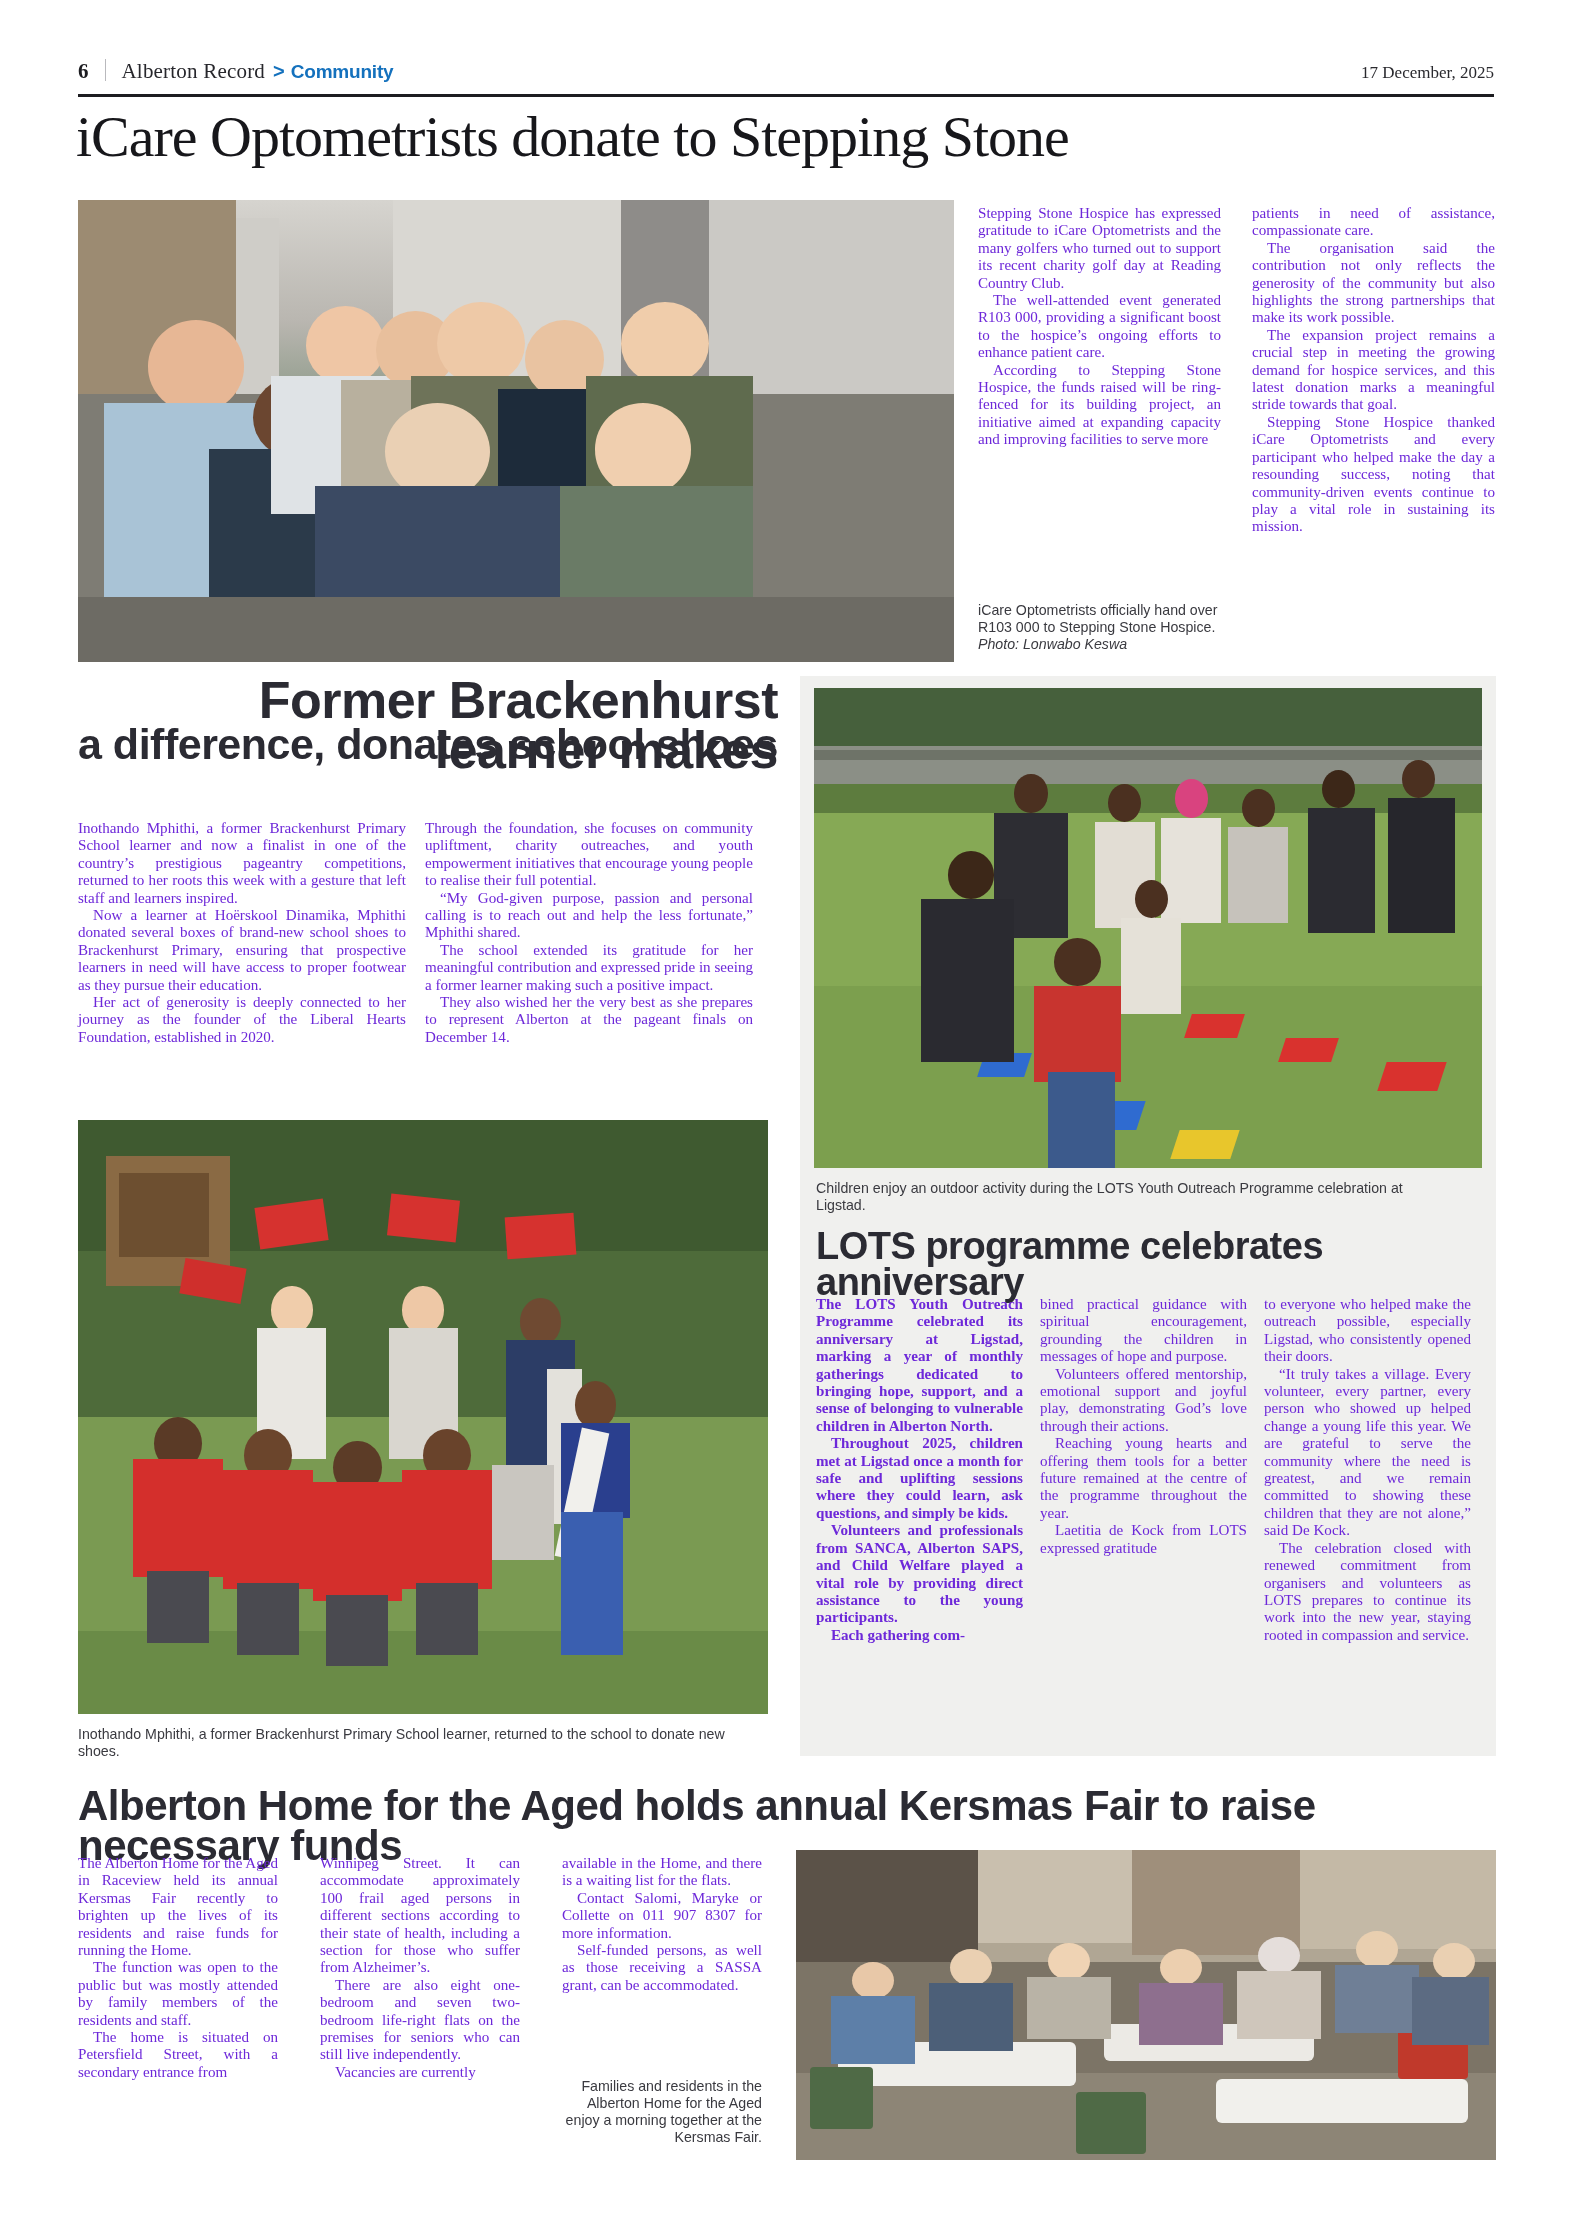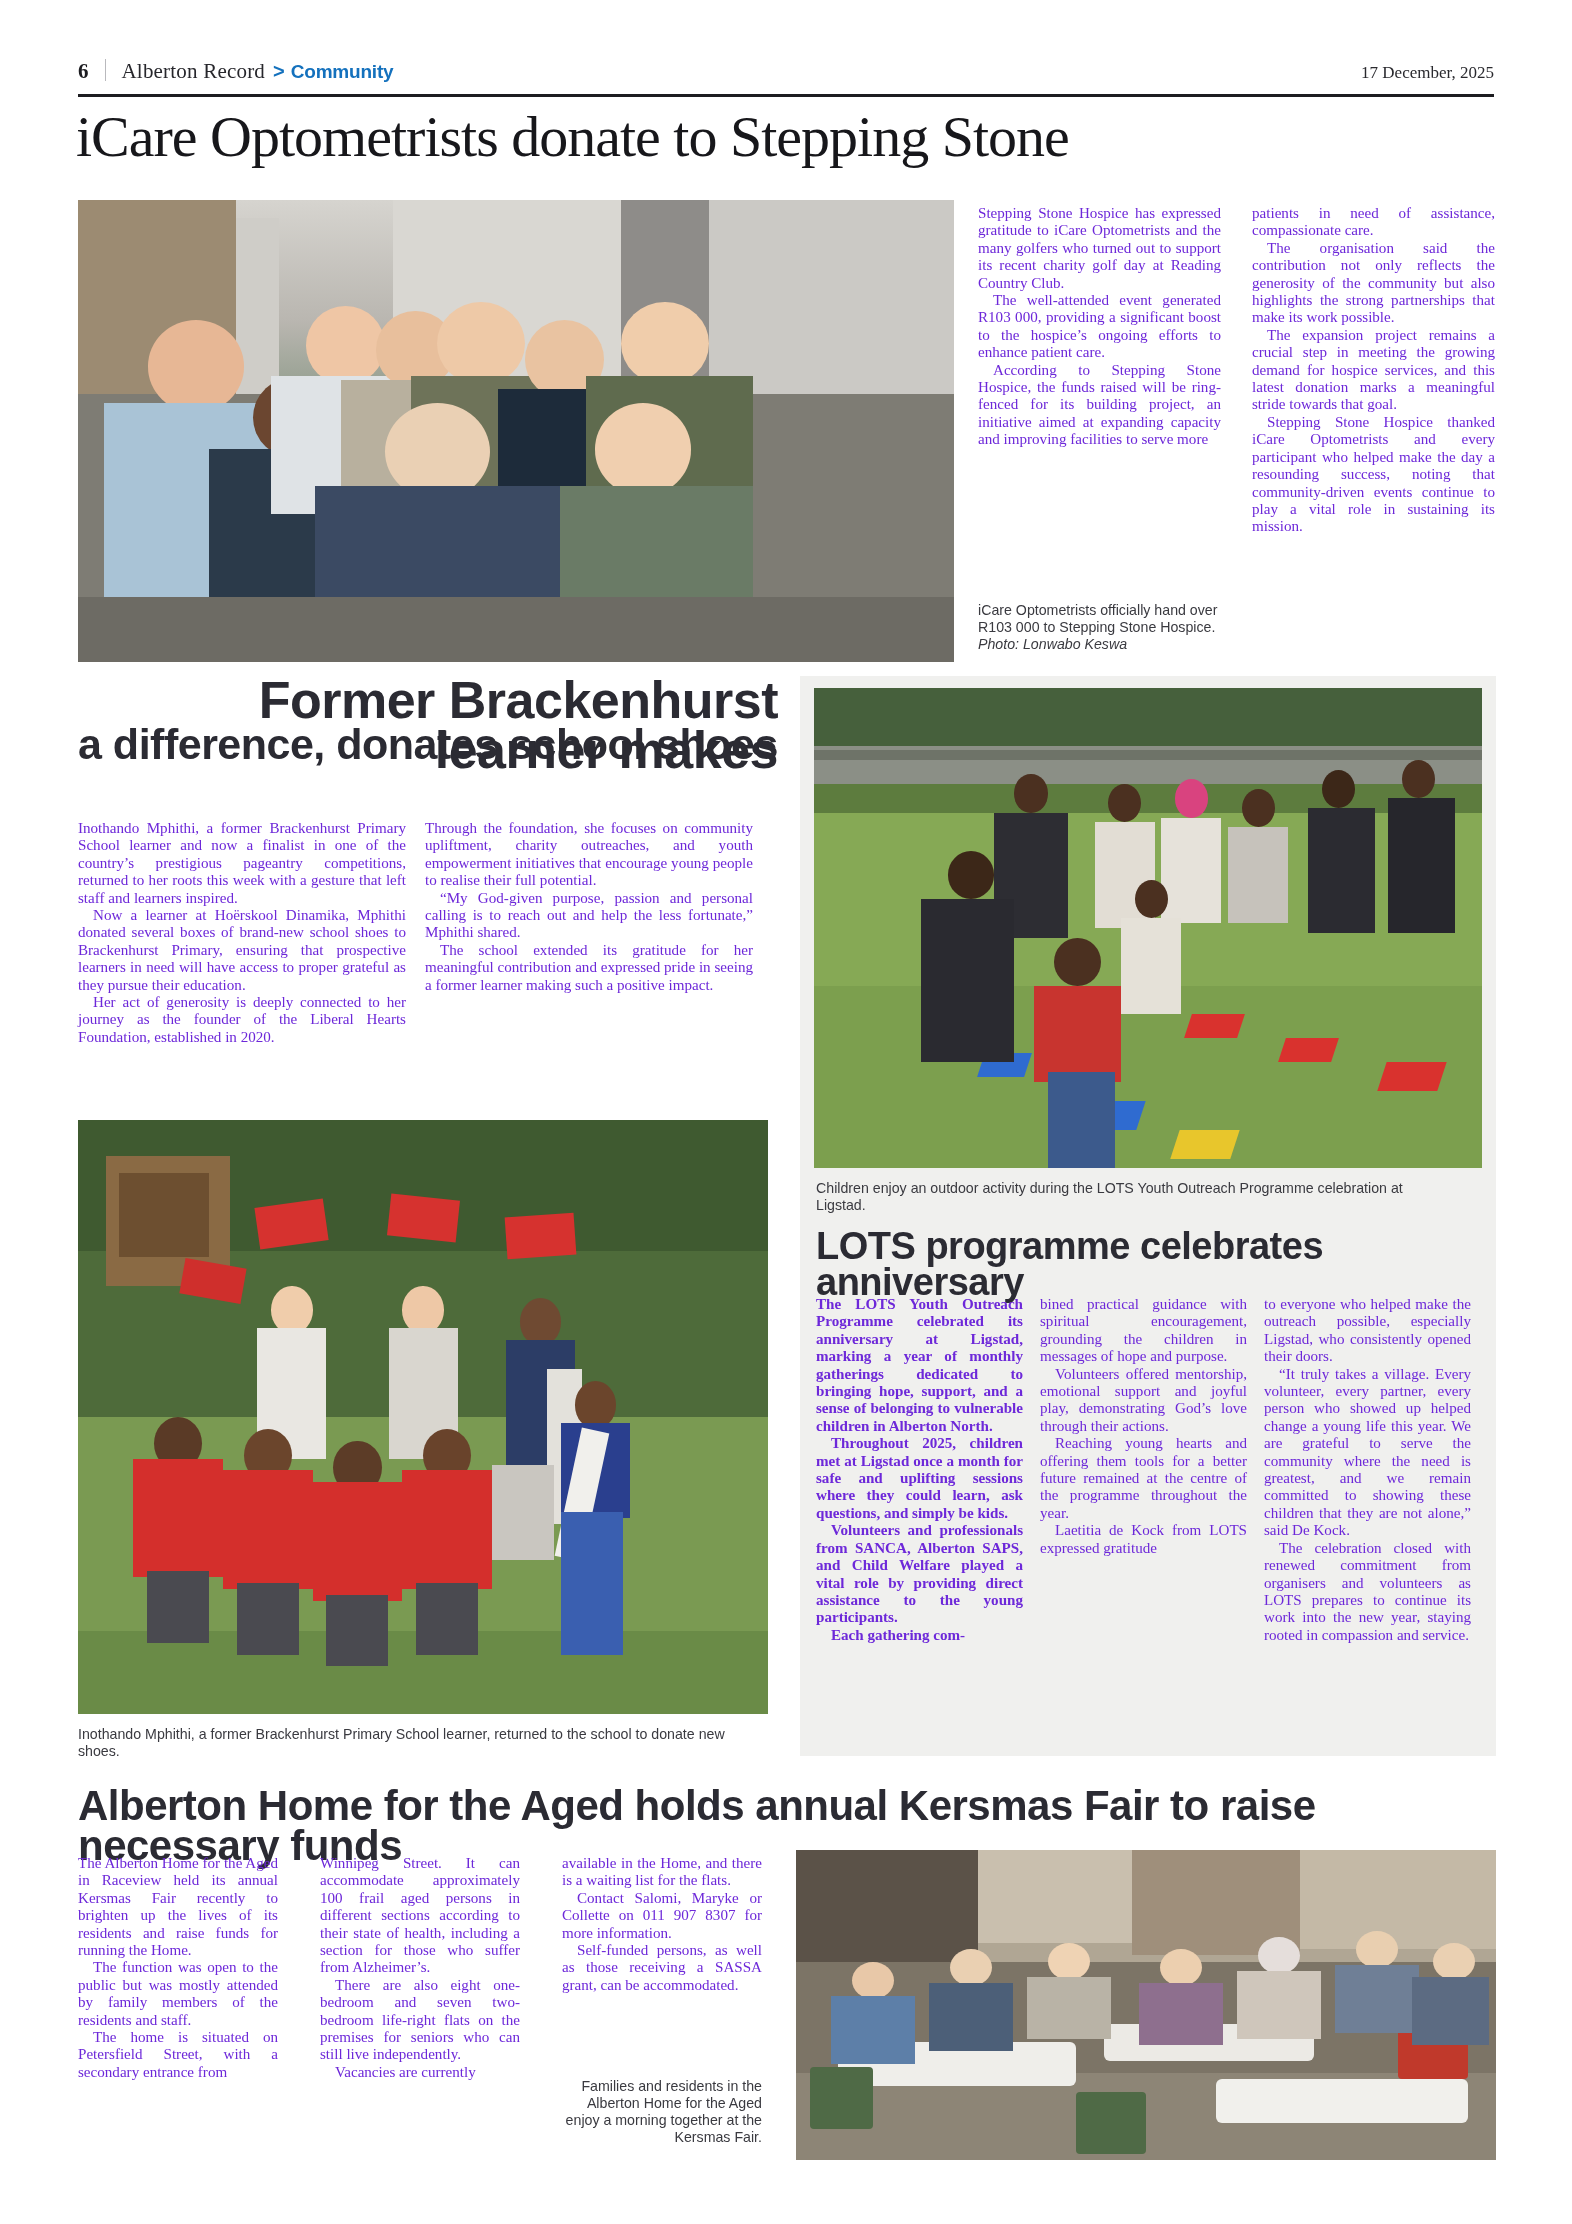--- a/index.html
+++ b/index.html
@@ -144,27 +144,28 @@
     <p>The organisation said the contribution not only reflects the generosity of the community but also highlights the strong partnerships that make its work possible.</p>
     <p>The expansion project remains a crucial step in meeting the growing demand for hospice services, and this latest donation marks a meaningful stride towards that goal.</p>
     <p>Stepping Stone Hospice thanked iCare Optometrists and every participant who helped make the day a resounding success, noting that community-driven events continue to play a vital role in sustaining its mission.</p>
   </div>
 
   <div class="hed-cond" style="position:absolute;left:78px;top:676px;width:700px;font-size:52px;text-align:right;">Former Brackenhurst learner makes</div>
   <div class="hed-cond" style="position:absolute;left:78px;top:724px;width:700px;font-size:43px;">a difference, donates school shoes</div>
 
   <div class="col" style="left:78px;top:820px;width:328px;">
     <p class="first">Inothando Mphithi, a former Brackenhurst Primary School learner and now a finalist in one of the country’s prestigious pageantry competitions, returned to her roots this week with a gesture that left staff and learners inspired.</p>
-    <p>Now a learner at Hoërskool Dinamika, Mphithi donated several boxes of brand-new school shoes to Brackenhurst Primary, ensuring that prospective learners in need will have access to proper grateful as they pursue their education.</p>
+    <p>Now a learner at Hoërskool Dinamika, Mphithi donated several boxes of brand-new school shoes to Brackenhurst Primary, ensuring that prospective learners in need will have access to proper footwear as they pursue their education.</p>
     <p>Her act of generosity is deeply connected to her journey as the founder of the Liberal Hearts Foundation, established in 2020.</p>
   </div>
   <div class="col" style="left:425px;top:820px;width:328px;">
     <p class="first">Through the foundation, she focuses on community upliftment, charity outreaches, and youth empowerment initiatives that encourage young people to realise their full potential.</p>
     <p>“My God-given purpose, passion and personal calling is to reach out and help the less fortunate,” Mphithi shared.</p>
     <p>The school extended its gratitude for her meaningful contribution and expressed pride in seeing a former learner making such a positive impact.</p>
+    <p>They also wished her the very best as she prepares to represent Alberton at the pageant finals on December 14.</p>
   </div>
 
   <div class="photo" style="left:78px;top:1120px;width:690px;height:594px;background:#5e7a44;">
     <div class="rect" style="left:0;top:0;width:100%;height:50%;background:#4e6b3a;"></div>
     <div class="rect" style="left:0;top:0;width:100%;height:22%;background:#3f5a30;"></div>
     <div class="rect" style="left:4%;top:6%;width:18%;height:22%;background:#8a6a44;"></div>
     <div class="rect" style="left:6%;top:9%;width:13%;height:14%;background:#6d4f30;"></div>
     <div class="rect" style="left:0;top:50%;width:100%;height:50%;background:#7a9a52;"></div>
     <div class="rect" style="left:0;top:86%;width:100%;height:14%;background:#6a8b47;"></div>
 

